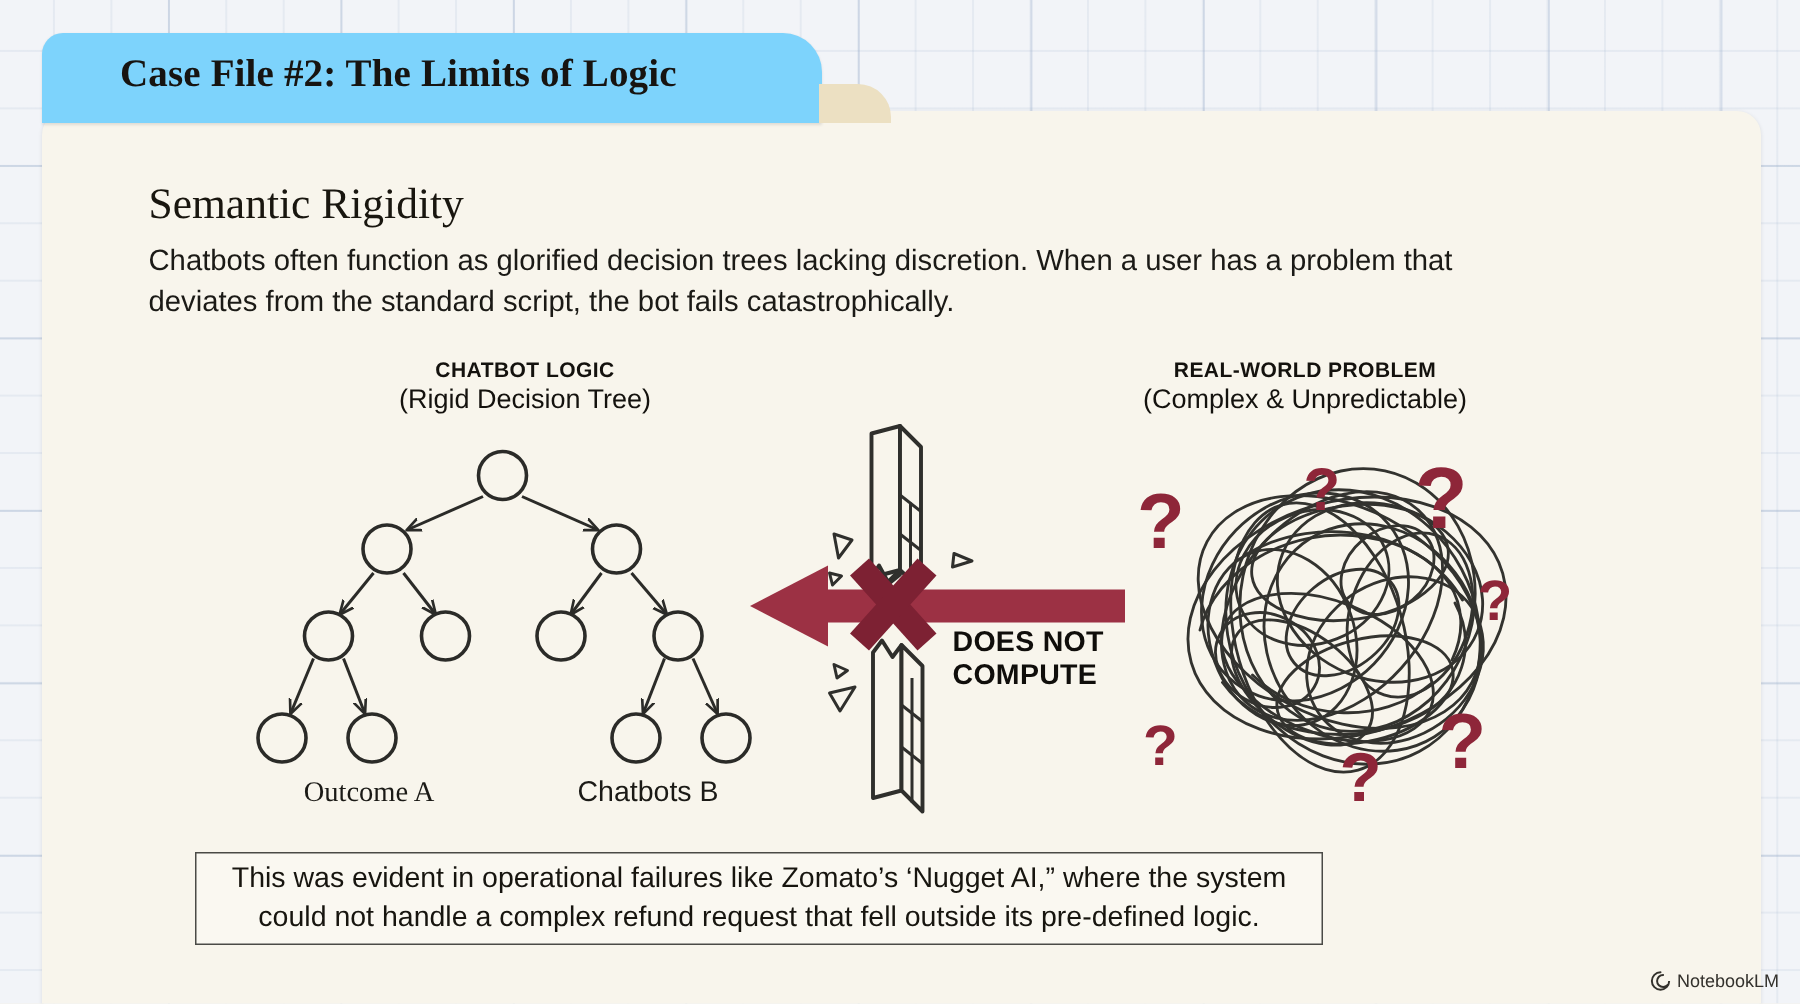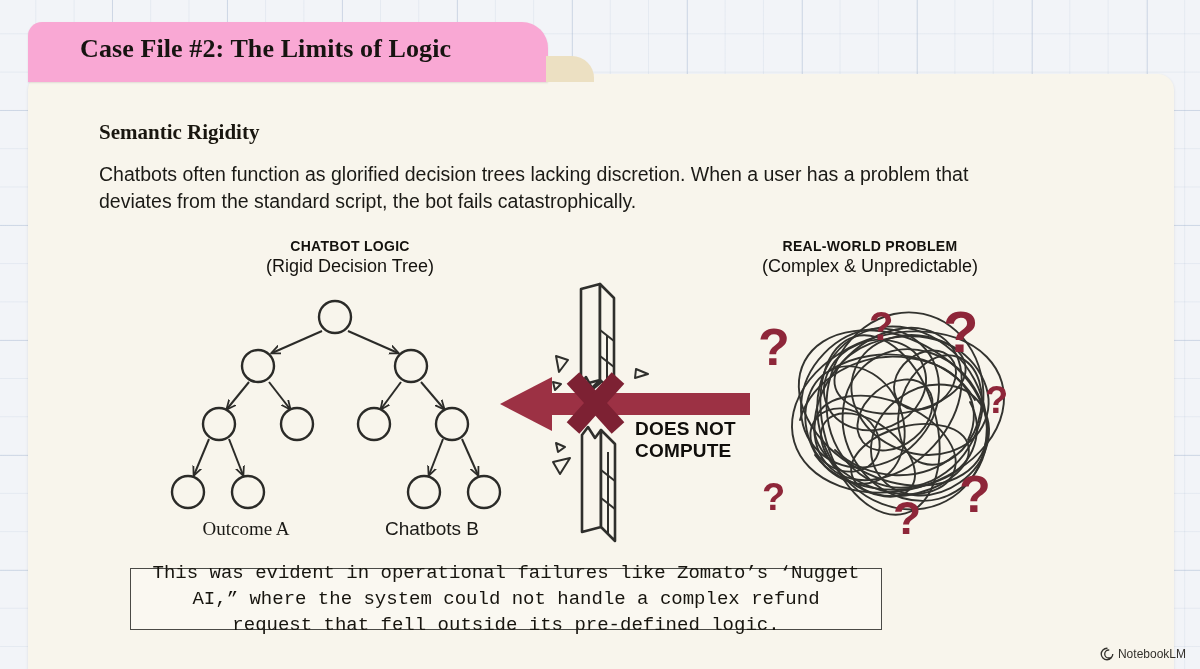--- a/index.html
+++ b/index.html
@@ -23,21 +23,21 @@
       115px 115px,
       38.3px 38.3px,
       38.3px 38.3px;
     background-position:-3px -5px, -3px -5px, -3px -5px, -3px -5px;
   }
   
   #folder-tab {
     position:absolute;
     left:28px; top:22px;
     width:520px; height:60px;
-    background:#f9a8d4;
+    background:#7dd3fc;
     border-radius:14px 26px 0 0;
     box-shadow:0 1px 2px rgba(0,0,0,0.10);
   }
   #folder-tab:after{
     content:"";
     position:absolute; right:-46px; bottom:0;
     width:48px; height:26px;
     background:#ece0c2;
     border-top-right-radius:22px;
   }
@@ -51,21 +51,21 @@
     position:absolute;
     left:28px; top:74px; right:26px; bottom:-20px;
     background:#f8f5ec;
     border-radius:16px 16px 0 0;
     box-shadow:0 1px 3px rgba(0,0,0,0.10);
   }
   
   #heading {
     position:absolute; left:99px; top:120px;
     font-family:"Liberation Serif", serif;
-    font-weight:700; font-size:21px; color:#19160f;
+    font-weight:400; font-size:29px; color:#19160f;
   }
   #intro {
     position:absolute; left:99px; top:161px; width:930px;
     font-size:19.5px; line-height:27px; color:#1b1a16;
   }
   .col-head {
     position:absolute; text-align:center; width:340px;
   }
   .col-head .t1 { font-size:14px; font-weight:700; color:#14120e; letter-spacing:0.3px; }
   .col-head .t2 { font-size:18px; font-weight:400; color:#14120e; margin-top:2px; }
@@ -82,21 +82,20 @@
     position:absolute; left:635px; top:418px;
     font-size:19px; font-weight:700; line-height:22px;
     color:#100e0b; letter-spacing:0.2px;
   }
   
   #caption-box {
     position:absolute; left:130px; top:568px;
     width:752px; height:62px;
     border:1.5px solid #4a4a46;
     background:#faf8f1;
-    font-family:Liberation Mono, monospace;
   }
   #caption-text {
     position:absolute; inset:0;
     display:flex; align-items:center; justify-content:center;
     text-align:center; padding:0 18px;
     font-size:19px; line-height:26px; color:#17150f;
   }
   
   #watermark {
     position:absolute; right:14px; bottom:8px;

